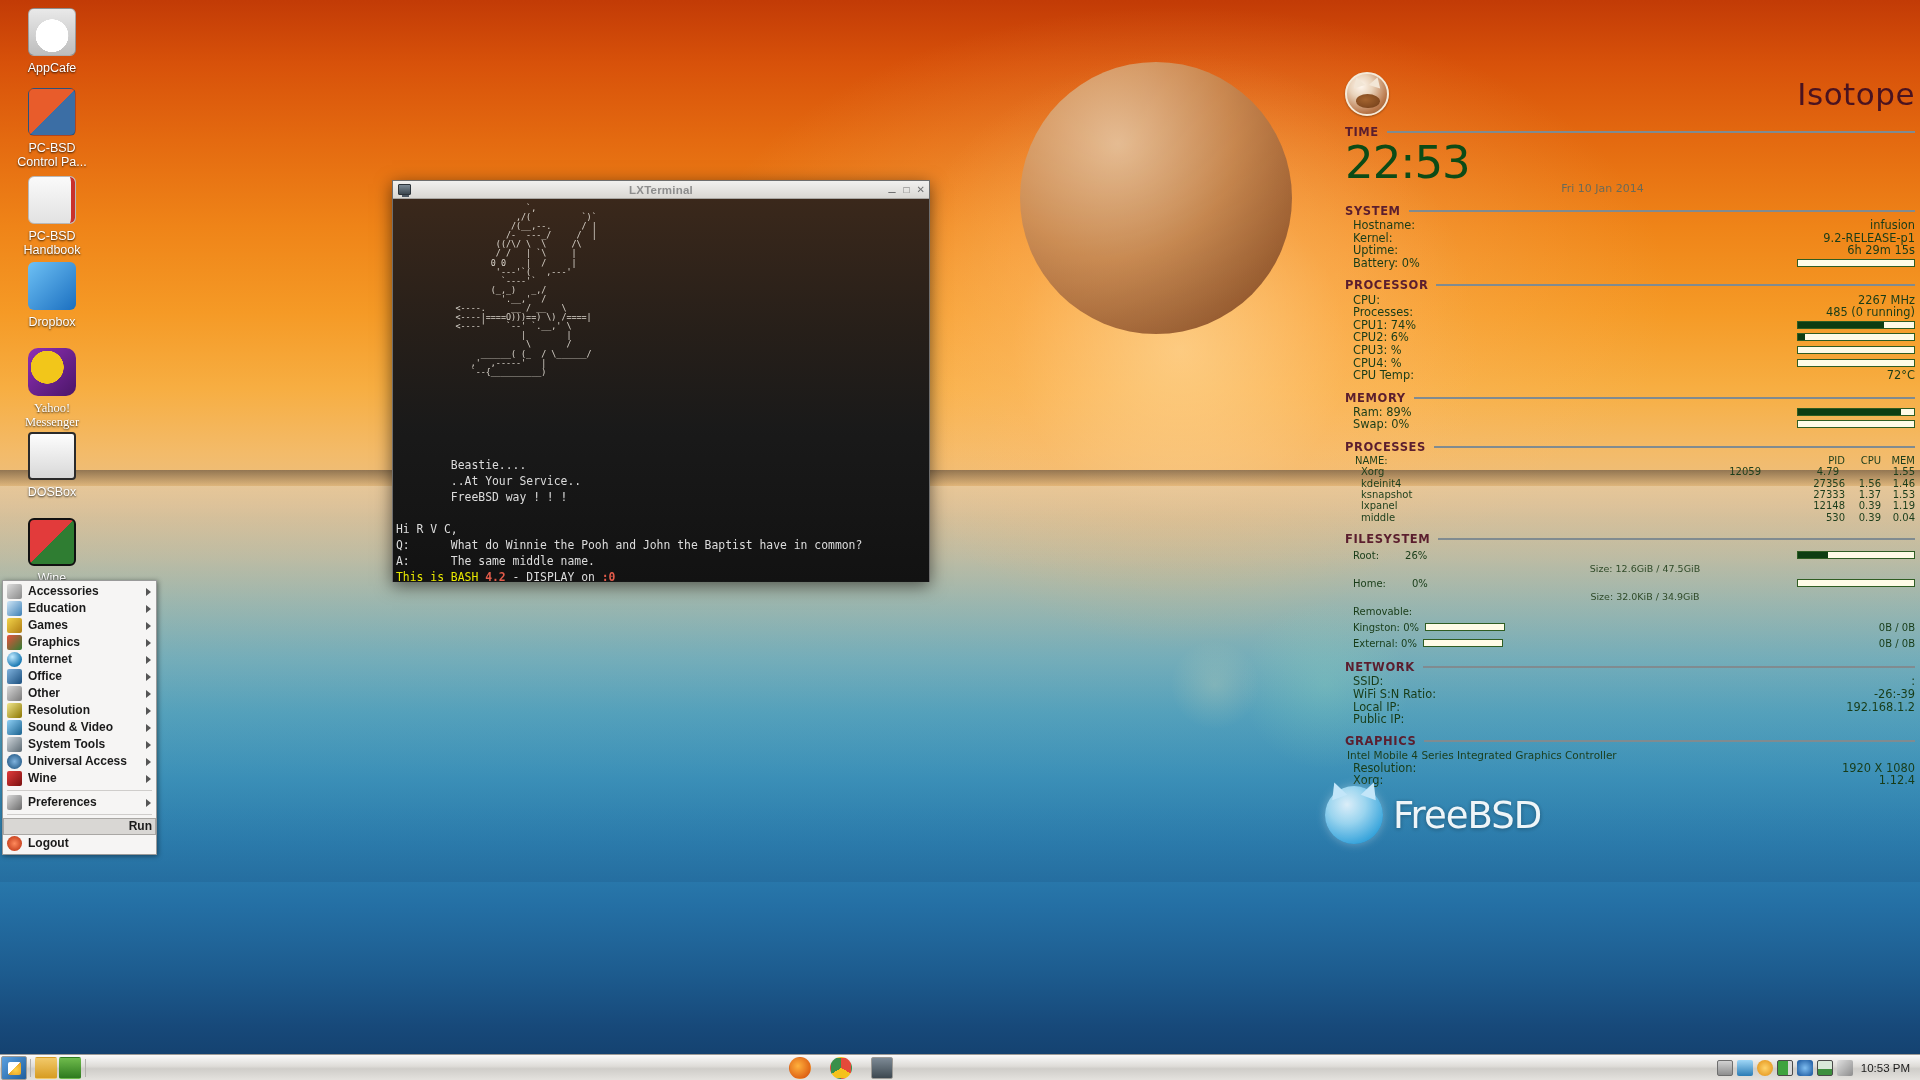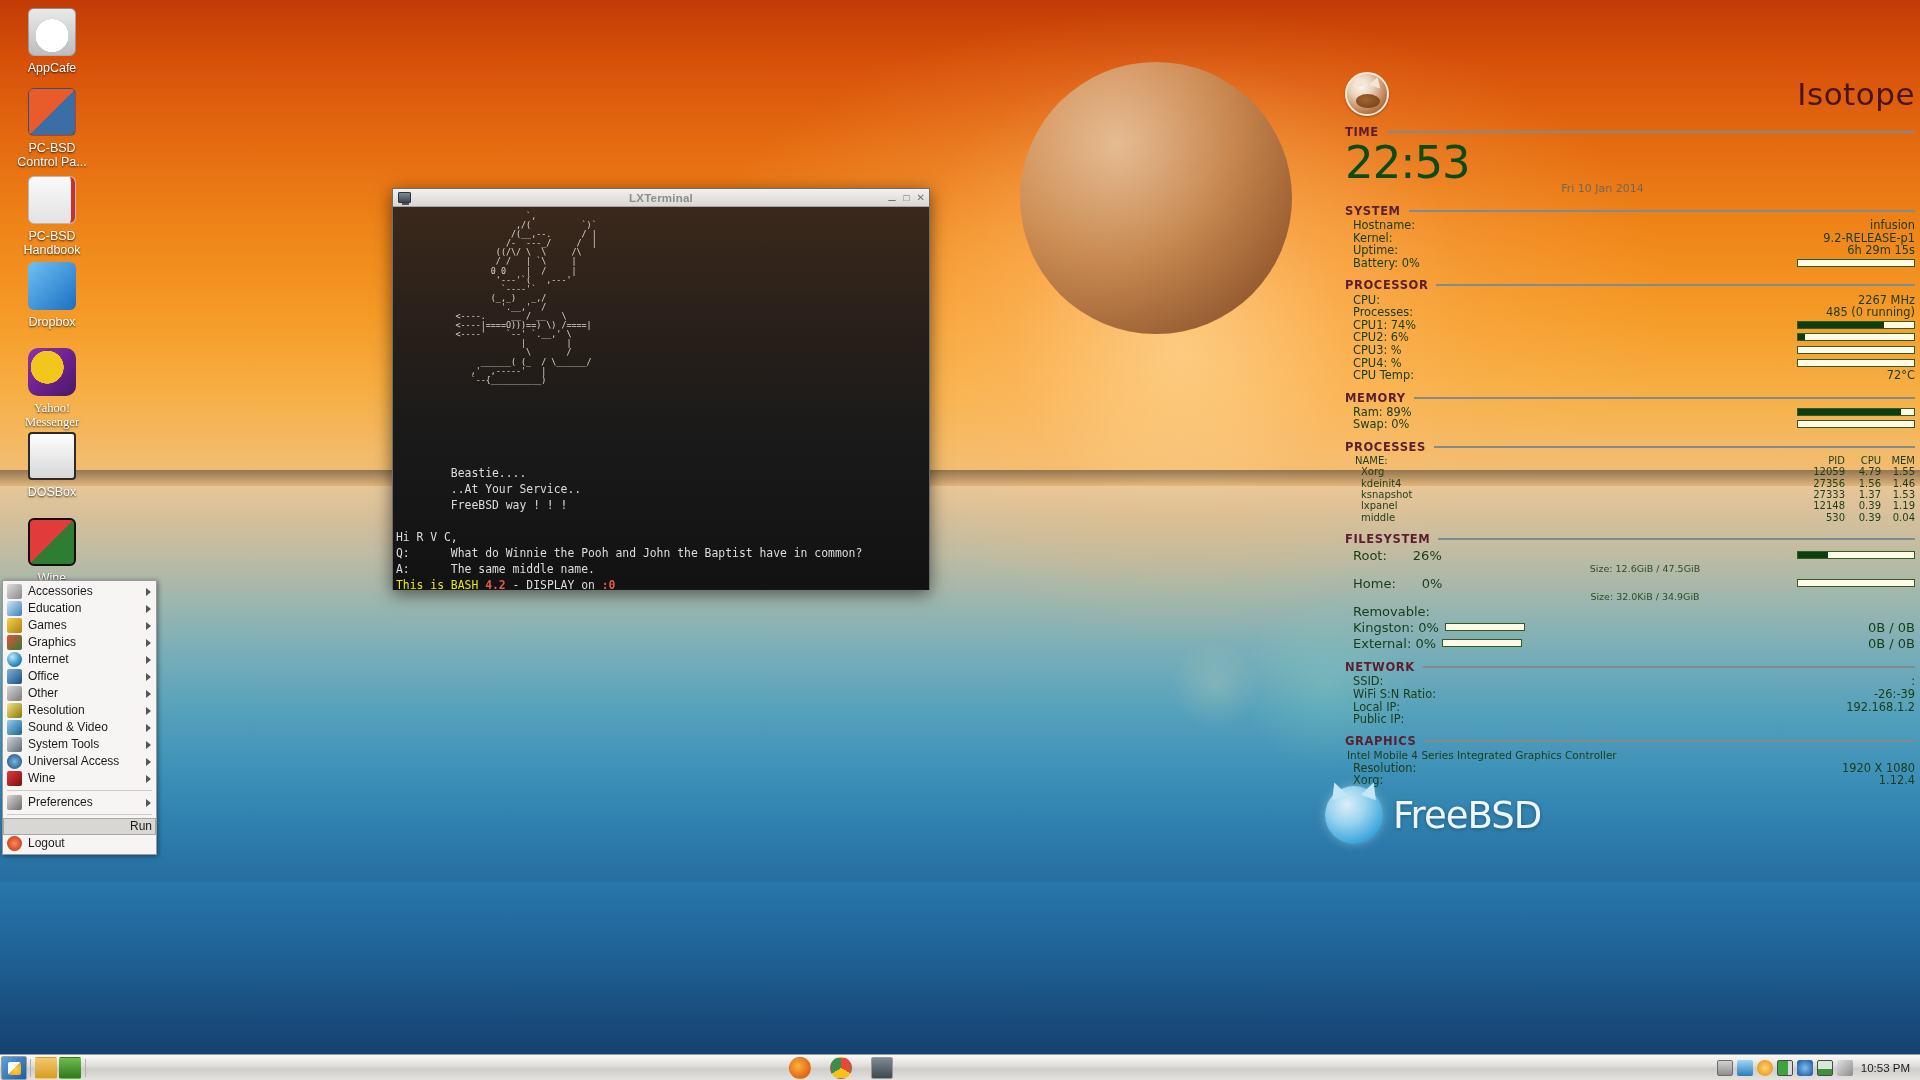--- a/index.html
+++ b/index.html
@@ -85,21 +85,21 @@
     text-shadow: 0 1px 2px rgba(0,0,0,.85);
   }
   .dicon .glyph {
     width: 48px; height: 48px; margin: 0 auto 5px; display: block;
     border-radius: 6px; position: relative;
   }
   .dlabel { display: block; }
 
   
   #term {
-    position: absolute; left: 392px; top: 188px; width: 538px; height: 402px;
+    position: absolute; left: 392px; top: 180px; width: 538px; height: 402px;
     box-shadow: 0 4px 16px rgba(0,0,0,.55);
     border: 1px solid #6e6e6e;
     background: #111;
   }
   #term-title {
     height: 18px; background: linear-gradient(to bottom,#f2f1ef,#d9d7d3);
     border-bottom: 1px solid #a8a6a2;
     display: flex; align-items: center; position: relative;
   }
   #term-title .ticon {
@@ -200,21 +200,21 @@
   .row .barsm { width: 80px; }
   .subsize { font-size: 9.5px; color: #2f4a28; text-align: center; padding-left: 30px; height: 12px;}
   .proc-head, .proc-row {
     display: flex; font-size: 10px; color: #1b3d1b; height: 11.4px; padding-left: 10px;
   }
   .proc-head .n, .proc-row .n { flex: 1; }
   .proc-head .p, .proc-row .p { width: 44px; text-align: right; }
   .proc-head .c, .proc-row .c { width: 36px; text-align: right; }
   .proc-head .m, .proc-row .m { width: 34px; text-align: right; }
   .gfxline { font-size: 10.5px; color: #1b3d1b; padding-left: 2px; }
-  .rowbig { font-size: 13px; height: 16px; }
+  .rowbig { font-size: 10px; height: 16px; }
 
   
   #bsdlogo {
     position: absolute; left: 1325px; top: 780px; width: 240px; height: 70px;
     display: flex; align-items: center; gap: 10px; opacity: .92;
   }
   #bsdlogo .horns {
     width: 58px; height: 58px; border-radius: 50%;
     background: radial-gradient(circle at 38% 32%, #eaf7ff 0%, #a4dcf5 35%, #3aa8e0 75%, #1d7cb5 100%);
     position: relative; flex: none;
@@ -236,21 +236,21 @@
   
   #startmenu {
     position: absolute; left: 2px; top: 580px; width: 155px;
     background: #f6f5f4; border: 1px solid #9a9a9a;
     box-shadow: 1px 1px 5px rgba(0,0,0,.45);
     padding: 2px 0;
     font-size: 12px; color: #1a1a1a;
   }
   .mi {
     display: flex; align-items: center; height: 17px; padding: 0 3px 0 4px; gap: 6px;
-    position: relative; cursor: default;
+    position: relative; cursor: default; font-weight: bold;
   }
   .mi .mico { width: 15px; height: 15px; flex: none; border-radius: 2px; }
   .mi .mlbl { flex: 1; line-height: 17px; }
   .mi .arrow {
     width: 0; height: 0; border-top: 4px solid transparent; border-bottom: 4px solid transparent;
     border-left: 5px solid #555; margin-right: 2px;
   }
   .msep { height: 1px; background: #cfcdcb; margin: 3px 4px; }
   .mi.selected { background: #d9d7d4; border: 1px solid #a9a7a4; height: 17px; }
   .mi.selected .mlbl { text-align: right; }
@@ -471,21 +471,21 @@
     <div class="sechead">
       <span>PROCESSES</span>
       <span class="rule"></span>
     </div>
     <div class="proc-head">
       <span class="n">NAME:</span>
       <span class="p">PID</span>
       <span class="c">CPU</span>
       <span class="m">MEM</span>
     </div>
-    <div class="proc-row" style="padding-left:16px;">
+    <div class="proc-row" style="padding-left:16px;gap:42px;">
       <span class="n">Xorg</span>
       <span class="p">12059</span>
       <span class="c">4.79</span>
       <span class="m">1.55</span>
     </div>
     <div class="proc-row" style="padding-left:16px;">
       <span class="n">kdeinit4</span>
       <span class="p">27356</span>
       <span class="c">1.56</span>
       <span class="m">1.46</span>

